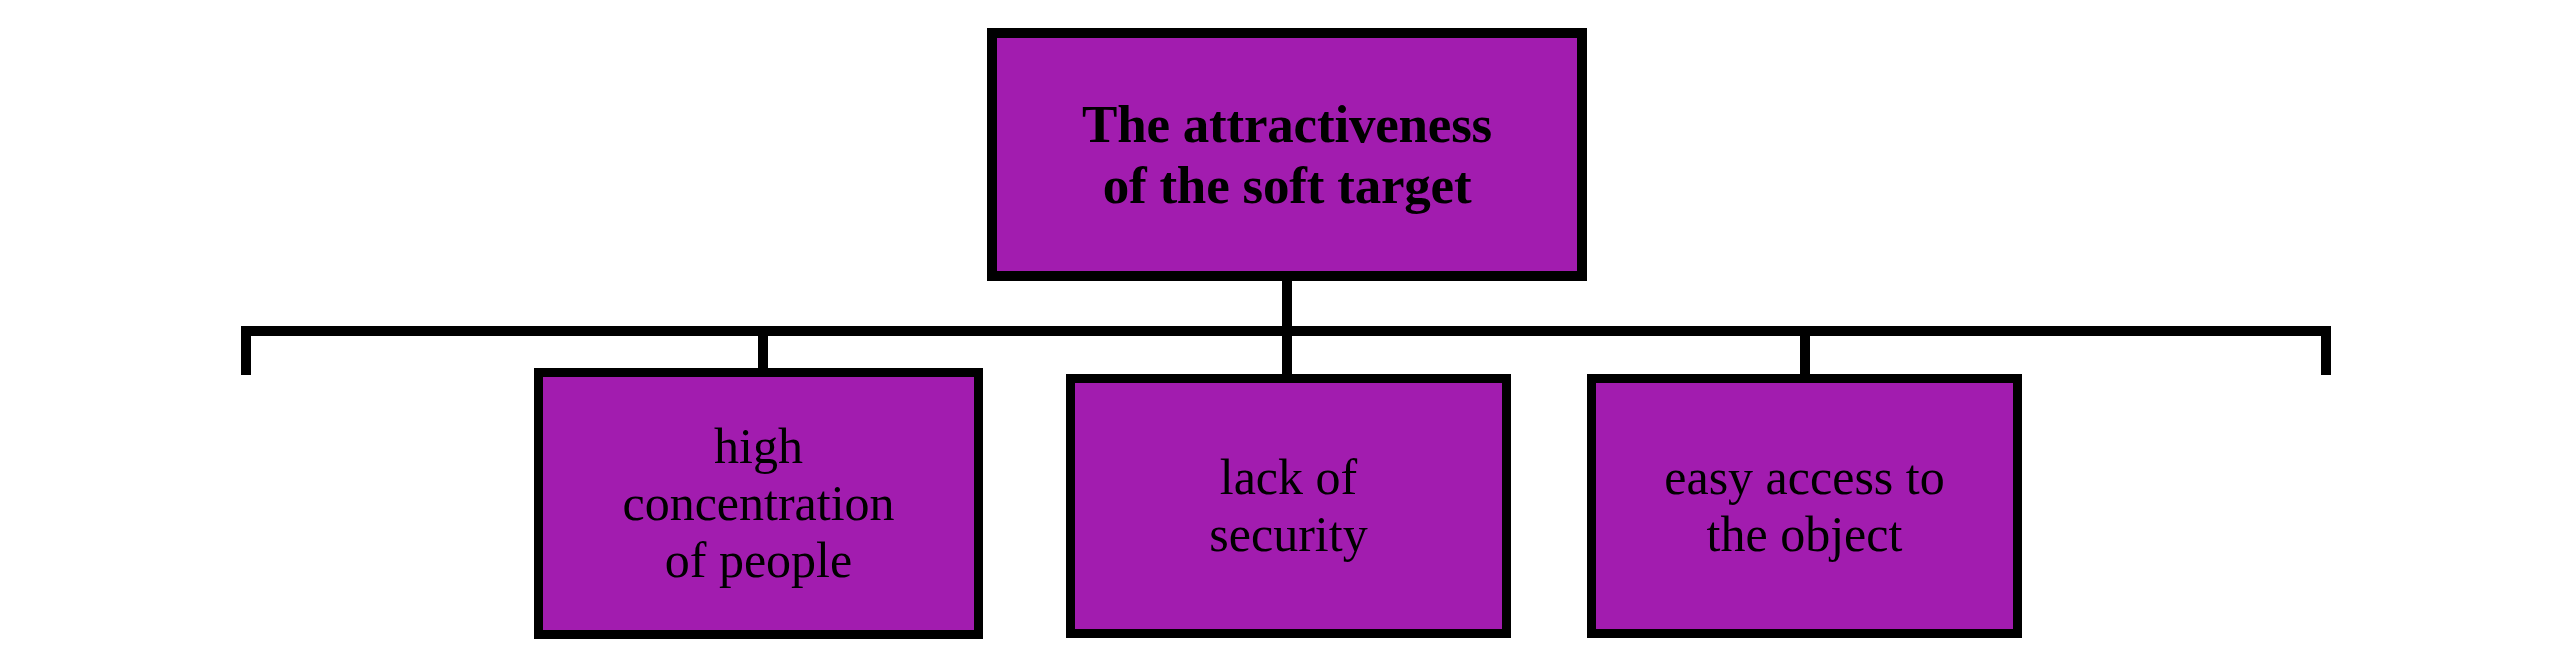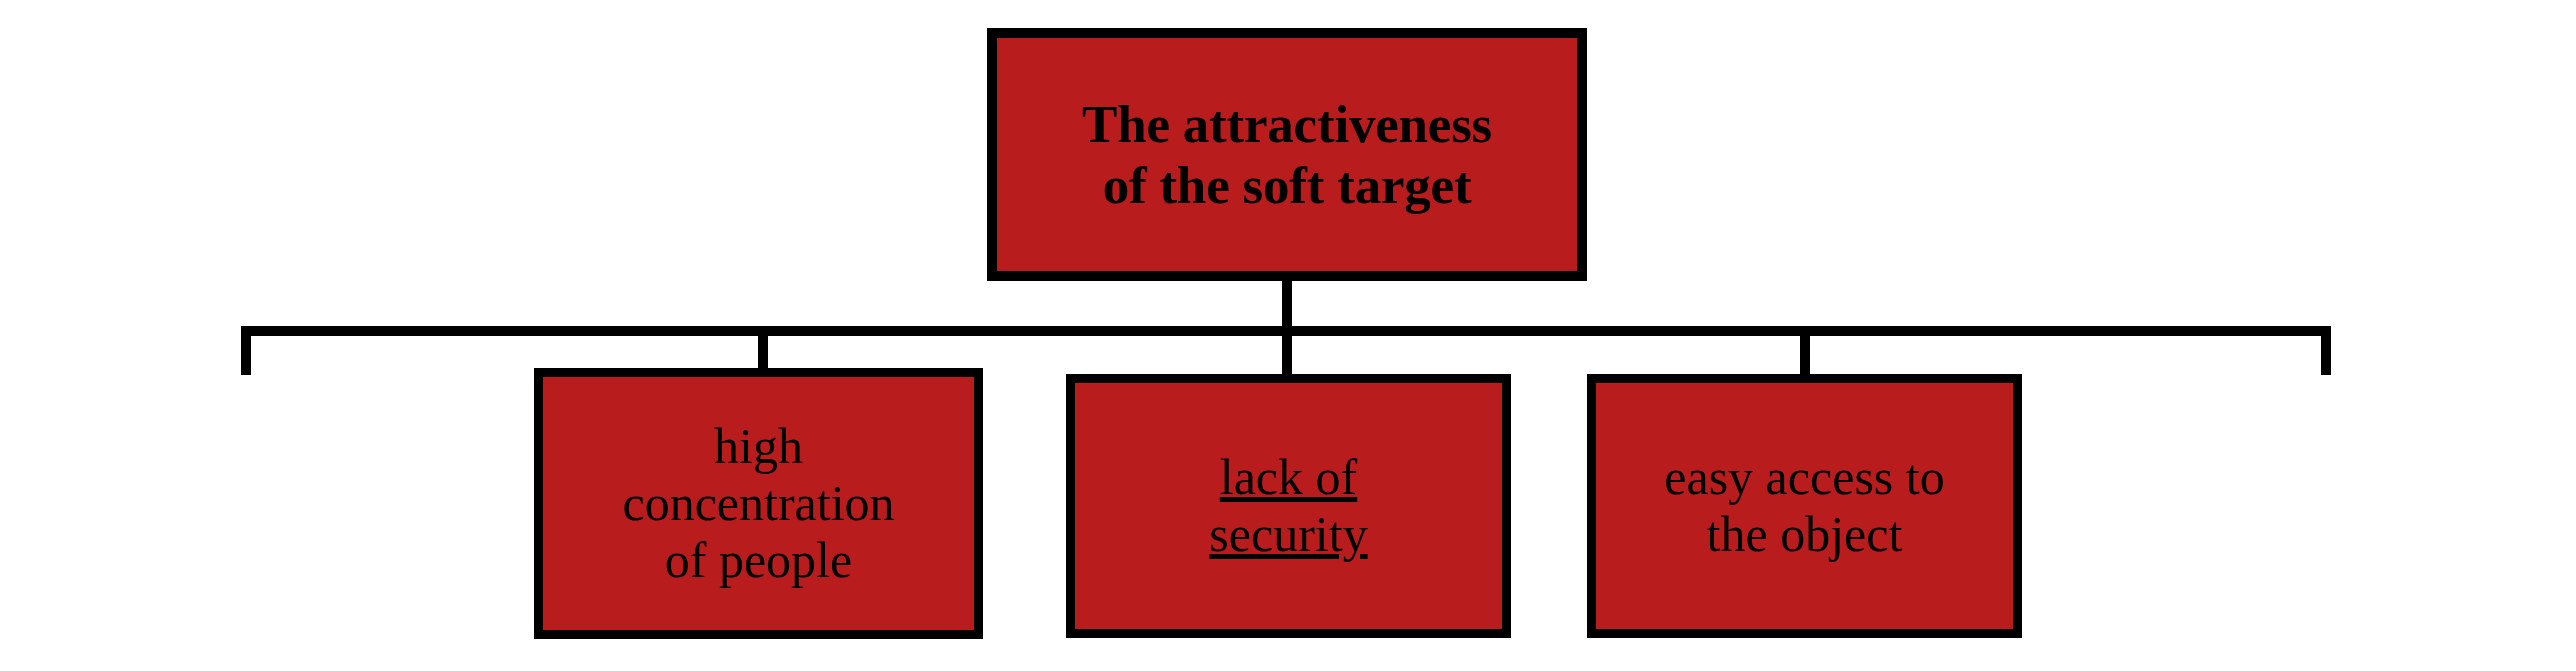--- a/index.html
+++ b/index.html
@@ -15,21 +15,21 @@
     width: 2576px;
     height: 671px;
     background: #ffffff;
     overflow: hidden;
   }
 
   
   .node {
     position: absolute;
     box-sizing: border-box;
-    background: #b91c1c;
+    background: #a21caf;
     border: 9.7px solid #000000;
     display: flex;
     align-items: center;
     justify-content: center;
     text-align: center;
     color: #000000;
     z-index: 3;
   }
   .node .node-label {
     display: block;
@@ -56,21 +56,21 @@
   .node-child {
     border-width: 9px;
   }
   .node-child .node-label {
     font-weight: normal;
     font-size: 50px;
   }
 
   #node-child-0 { left: 14.6px;   top: 372px; width: 446px; height: 267px; }
   #node-child-1 { left: 534px;  top: 368px; width: 449px; height: 271px; }
-  #node-child-2 { left: 1066px; top: 374px; width: 445px; height: 264px; text-decoration: underline; }
+  #node-child-2 { left: 1066px; top: 374px; width: 445px; height: 264px; }
   #node-child-3 { left: 1587px; top: 374px; width: 435px; height: 264px; }
   #node-child-4 { left: 2107px; top: 372px; width: 380px; height: 267px; }
 
   
   .conn {
     position: absolute;
     background: #000000;
     z-index: 1;
   }
   .conn-h { height: 9.7px; }

